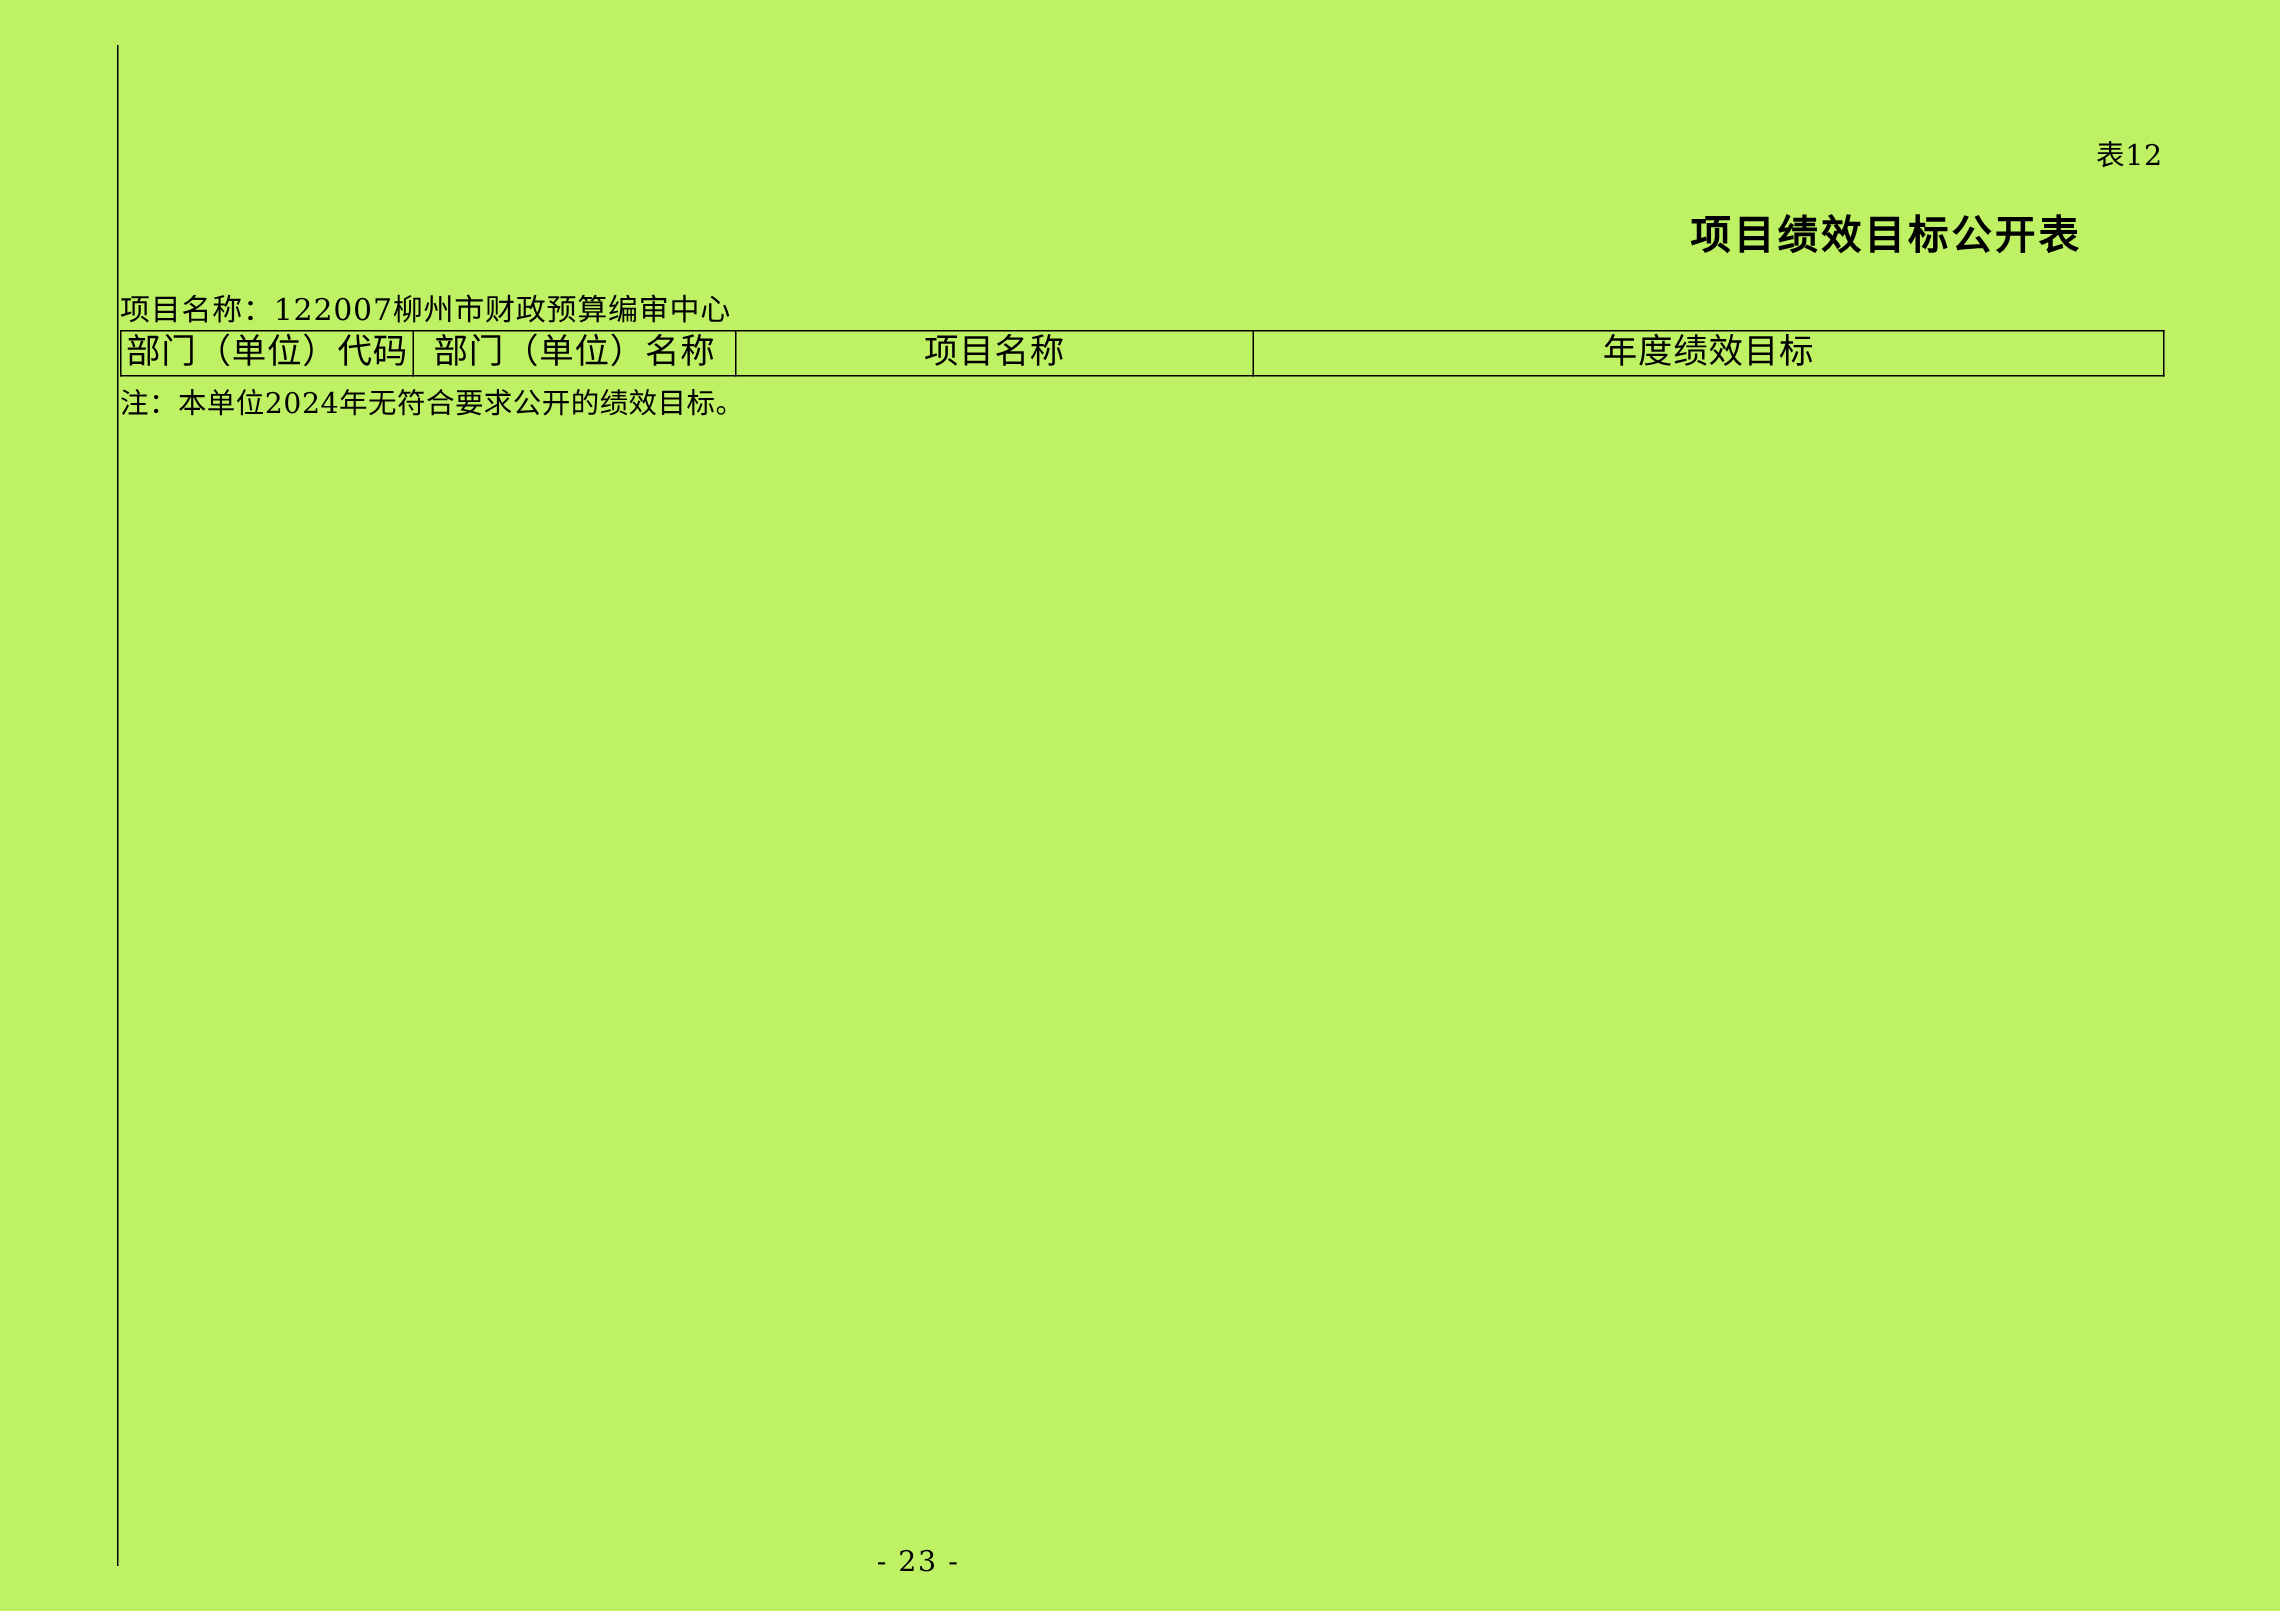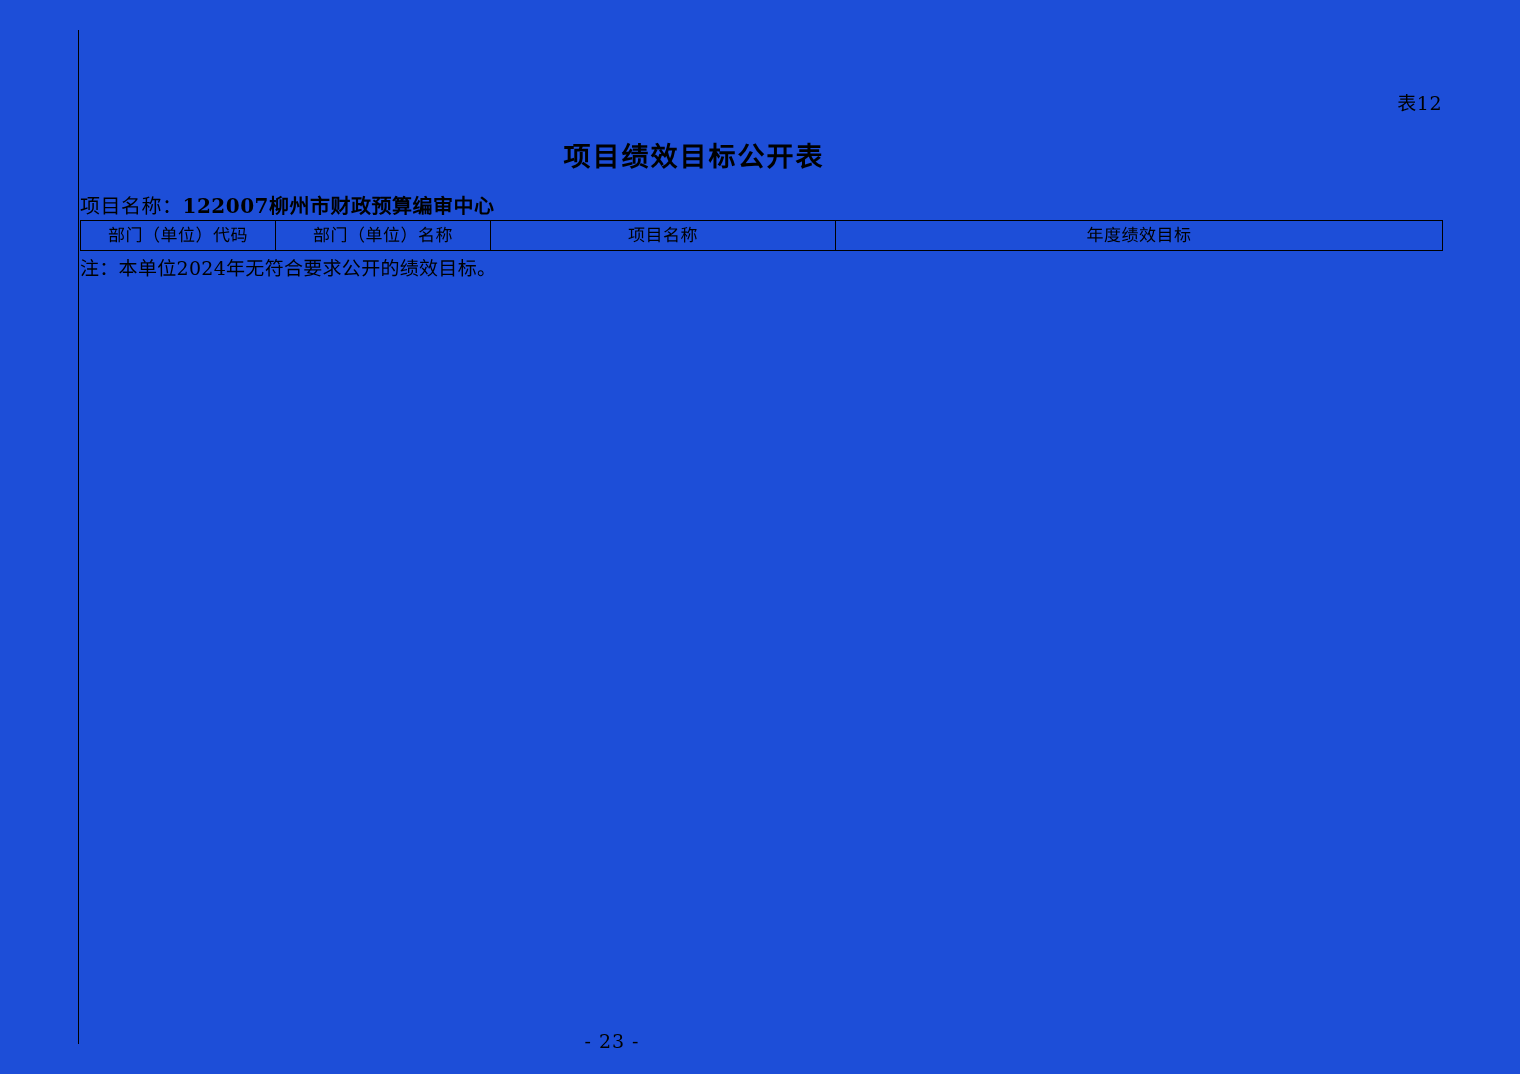--- a/index.html
+++ b/index.html
@@ -15,21 +15,21 @@
     color: #000000;
     overflow: hidden;
   }
 
   .page {
     position: absolute;
     left: 0;
     top: 0;
     width: 1520px;
     height: 1074px;
-    background: #1d4ed8;
+    background: #bef264;
   }
 
   
   .margin-rule {
     position: absolute;
     left: 78px;
     top: 30px;
     width: 1px;
     height: 1014px;
     background: #000000;
@@ -42,55 +42,54 @@
     font-size: 19px;
     font-family: "DejaVu Serif", "Liberation Serif", serif;
     letter-spacing: 0.5px;
   }
 
   .doc-title {
     position: absolute;
     left: 0;
     top: 135px;
     width: 1388px;
-    text-align: center;
+    text-align: right;
     font-size: 27px;
     font-weight: bold;
     letter-spacing: 2px;
     font-family: "DejaVu Sans", "Liberation Sans", sans-serif;
   }
 
   .unit-line {
     position: absolute;
     left: 80px;
     top: 190px;
     font-size: 20px;
     letter-spacing: 0.5px;
     white-space: nowrap;
   }
   .unit-line .unit-label {
     font-family: "DejaVu Serif", "Liberation Serif", serif;
   }
   .unit-line .unit-value {
     font-family: "DejaVu Serif", "Liberation Serif", serif;
-    font-weight: bold;
   }
 
   table.perf-table {
     position: absolute;
     left: 80px;
     top: 220px;
     width: 1362px;
     border-collapse: collapse;
     table-layout: fixed;
   }
   table.perf-table th {
     border: 1px solid #000000;
     font-weight: normal;
-    font-size: 17px;
+    font-size: 23px;
     height: 27px;
     line-height: 27px;
     text-align: center;
     letter-spacing: 0.5px;
     font-family: "DejaVu Serif", "Liberation Serif", serif;
   }
   col.c1 { width: 195px; }
   col.c2 { width: 215px; }
   col.c3 { width: 345px; }
   col.c4 { width: 607px; }

